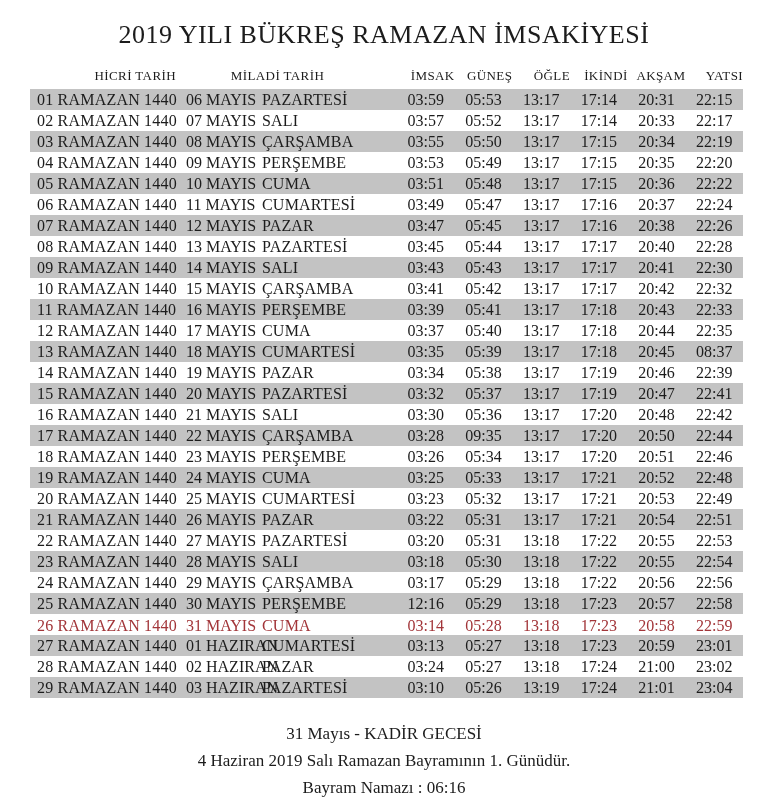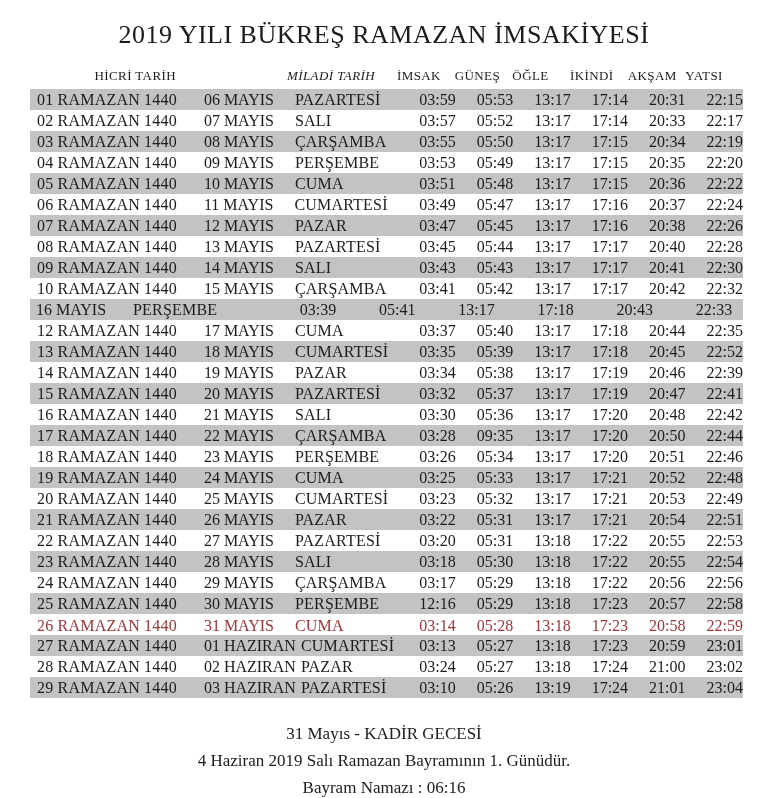--- a/index.html
+++ b/index.html
@@ -30,31 +30,30 @@
     margin:12px 0 3px 30px;
     width:713px;
     height:20px;
     display:flex;
     align-items:center;
     font-size:13px;
     letter-spacing:0.4px;
   }
   .hcell{white-space:nowrap;}
   .hcell.hicri{width:150px;text-align:right;padding-right:4px;}
-  .hcell.miladi{width:217px;text-align:right;padding-right:22px;font-style:italic;}
-  .hcell.time{flex:1;text-align:left;}
+  .hcell.miladi{width:217px;text-align:center;padding-right:22px;}
+  .hcell.time{flex:1;text-align:right;}
   
   .tbody{margin-left:30px;width:713px;}
   .trow{
     display:flex;
     align-items:center;
     height:21px;
     font-size:16px;
     white-space:nowrap;
-    gap:21px;
   }
   .trow.striped{background:var(--stripe);}
   .trow.highlight{color:var(--highlight);align-items:flex-end;}
   .cell{overflow:visible;}
   .cell.hijri{width:150px;padding-left:7px;letter-spacing:0.2px;}
   .cell.date{width:82px;padding-left:6px;}
   .cell.day{width:135px;letter-spacing:0.2px;}
   .cell.time{flex:1;text-align:center;}
   
   .footer{
@@ -187,20 +186,21 @@
       <div class="cell date">15 MAYIS</div>
       <div class="cell day">ÇARŞAMBA</div>
       <div class="cell time">03:41</div>
       <div class="cell time">05:42</div>
       <div class="cell time">13:17</div>
       <div class="cell time">17:17</div>
       <div class="cell time">20:42</div>
       <div class="cell time">22:32</div>
     </div>
       <div class="trow striped">
+      <div class="cell hijri">11 RAMAZAN 1440</div>
       <div class="cell date">16 MAYIS</div>
       <div class="cell day">PERŞEMBE</div>
       <div class="cell time">03:39</div>
       <div class="cell time">05:41</div>
       <div class="cell time">13:17</div>
       <div class="cell time">17:18</div>
       <div class="cell time">20:43</div>
       <div class="cell time">22:33</div>
     </div>
       <div class="trow">
@@ -216,21 +216,21 @@
     </div>
       <div class="trow striped">
       <div class="cell hijri">13 RAMAZAN 1440</div>
       <div class="cell date">18 MAYIS</div>
       <div class="cell day">CUMARTESİ</div>
       <div class="cell time">03:35</div>
       <div class="cell time">05:39</div>
       <div class="cell time">13:17</div>
       <div class="cell time">17:18</div>
       <div class="cell time">20:45</div>
-      <div class="cell time">22:52</div>
+      <div class="cell time">08:37</div>
     </div>
       <div class="trow">
       <div class="cell hijri">14 RAMAZAN 1440</div>
       <div class="cell date">19 MAYIS</div>
       <div class="cell day">PAZAR</div>
       <div class="cell time">03:34</div>
       <div class="cell time">05:38</div>
       <div class="cell time">13:17</div>
       <div class="cell time">17:19</div>
       <div class="cell time">20:46</div>

